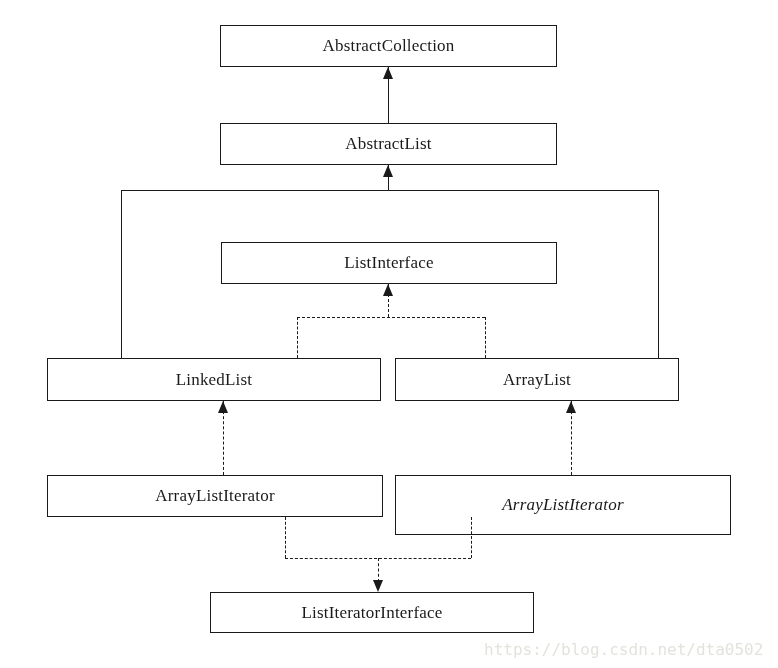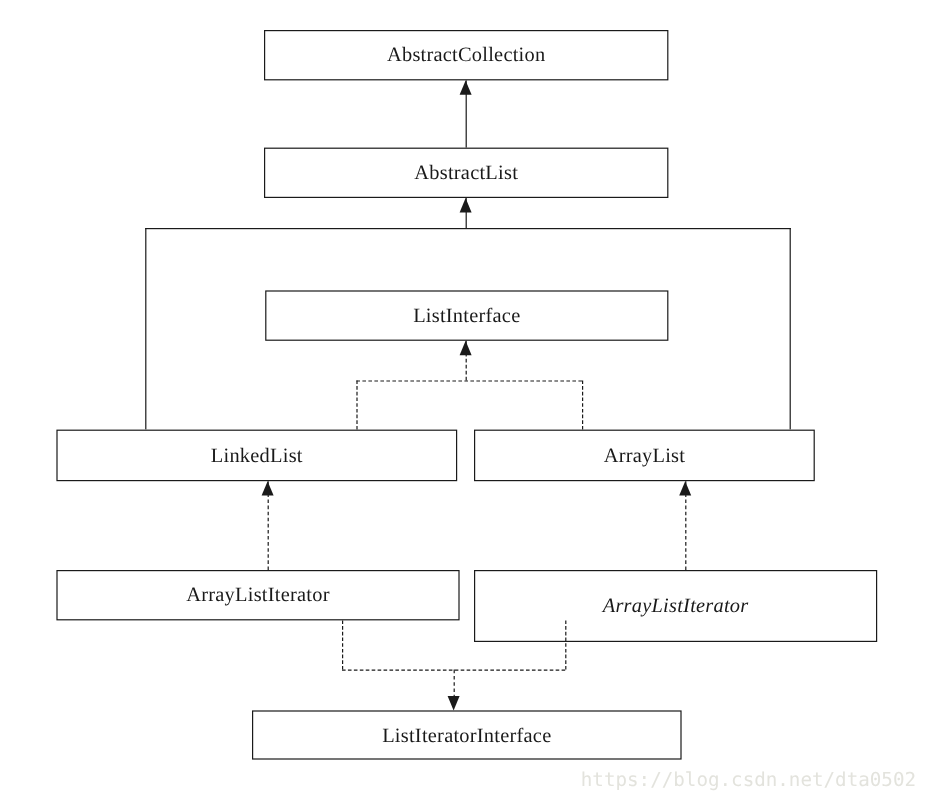--- a/index.html
+++ b/index.html
@@ -104,21 +104,21 @@
   </div>
 
   <div class="box" style="left:47px; top:475px; width:336px; height:42px;">
     <span>ArrayListIterator</span>
   </div>
 
   <div class="box" style="left:395px; top:475px; width:336px; height:60px;font-style:italic;">
     <span>ArrayListIterator</span>
   </div>
 
-  <div class="box" style="left:210px; top:592px; width:358px; height:41px;">
+  <div class="box" style="left:210px; top:592px; width:324px; height:41px;">
     <span>ListIteratorInterface</span>
   </div>
 
   <div class="vline-solid" style="left:388px; top:67px; height:56px;"></div>
   <div class="arrow-up" style="left:383px; top:67px;"></div>
 
   <div class="vline-solid" style="left:388px; top:165px; height:25px;"></div>
   <div class="arrow-up" style="left:383px; top:165px;"></div>
 
   <div class="vline-dashed" style="left:388px; top:284px; height:33px;"></div>

